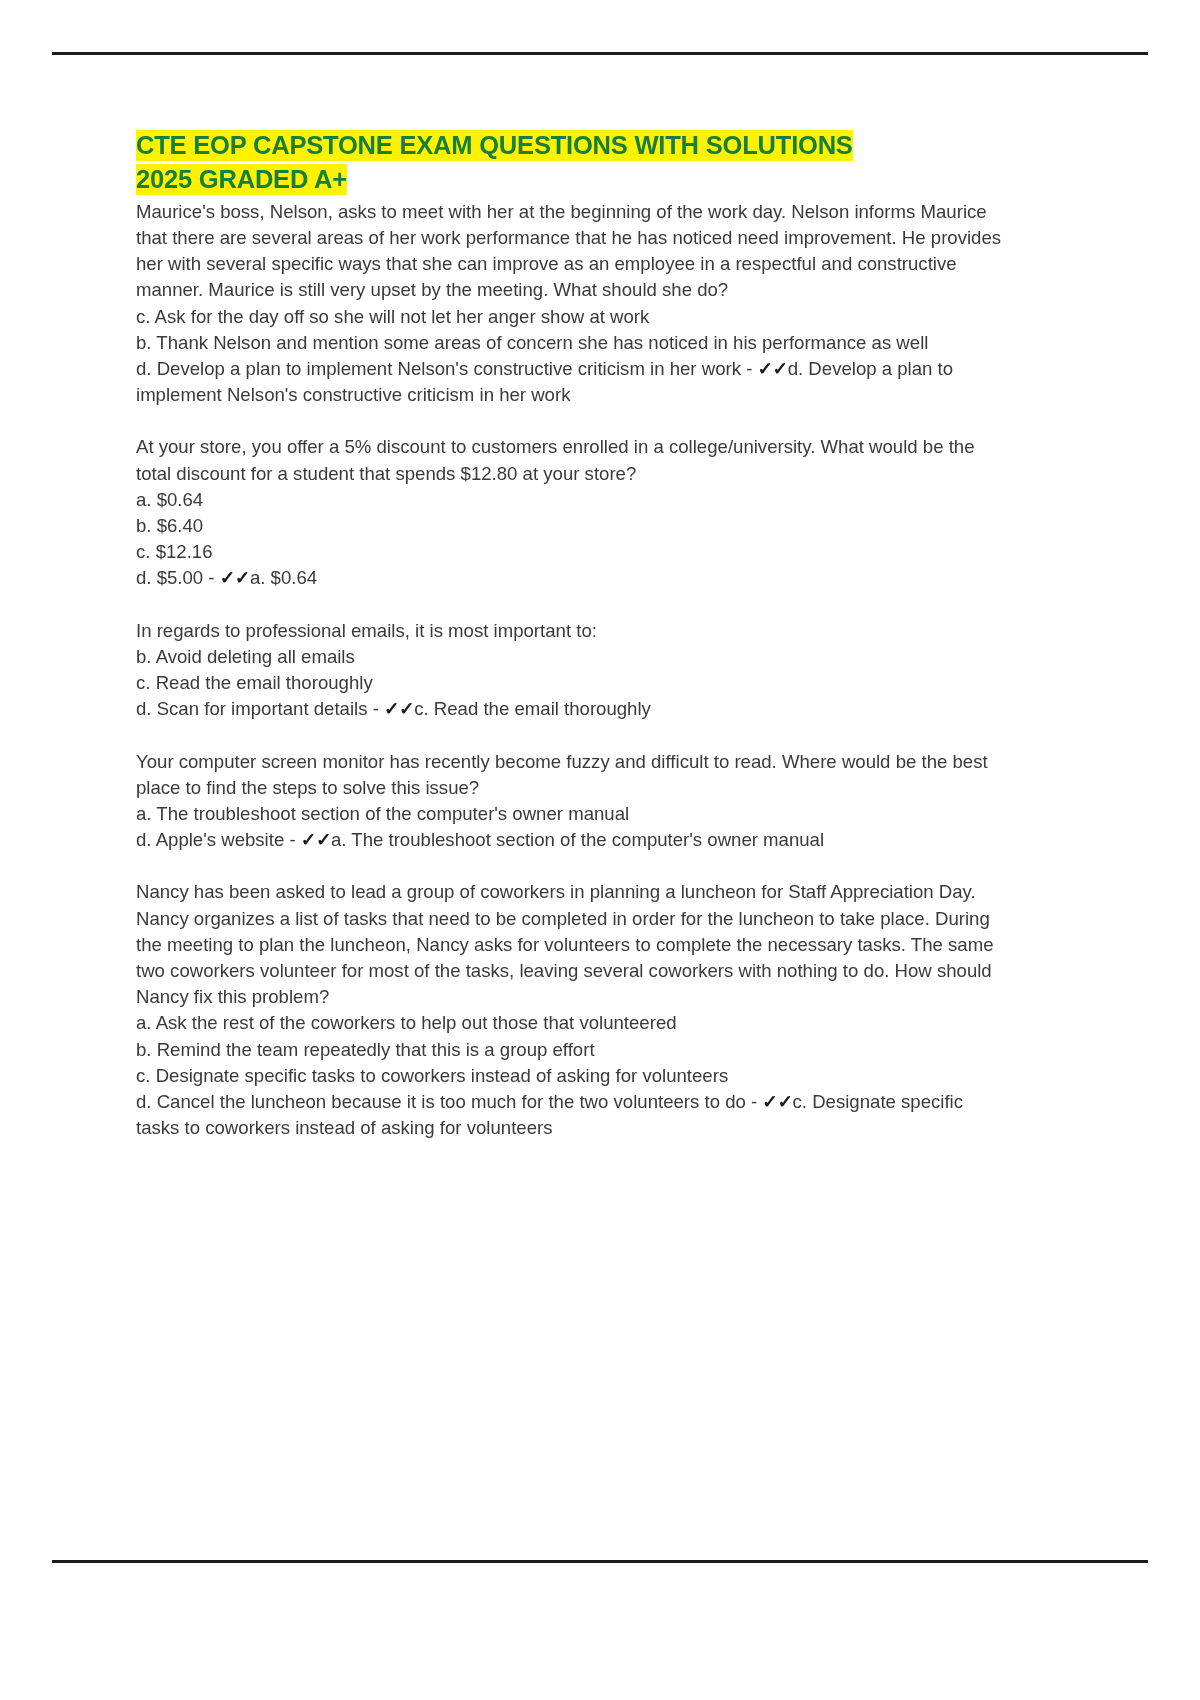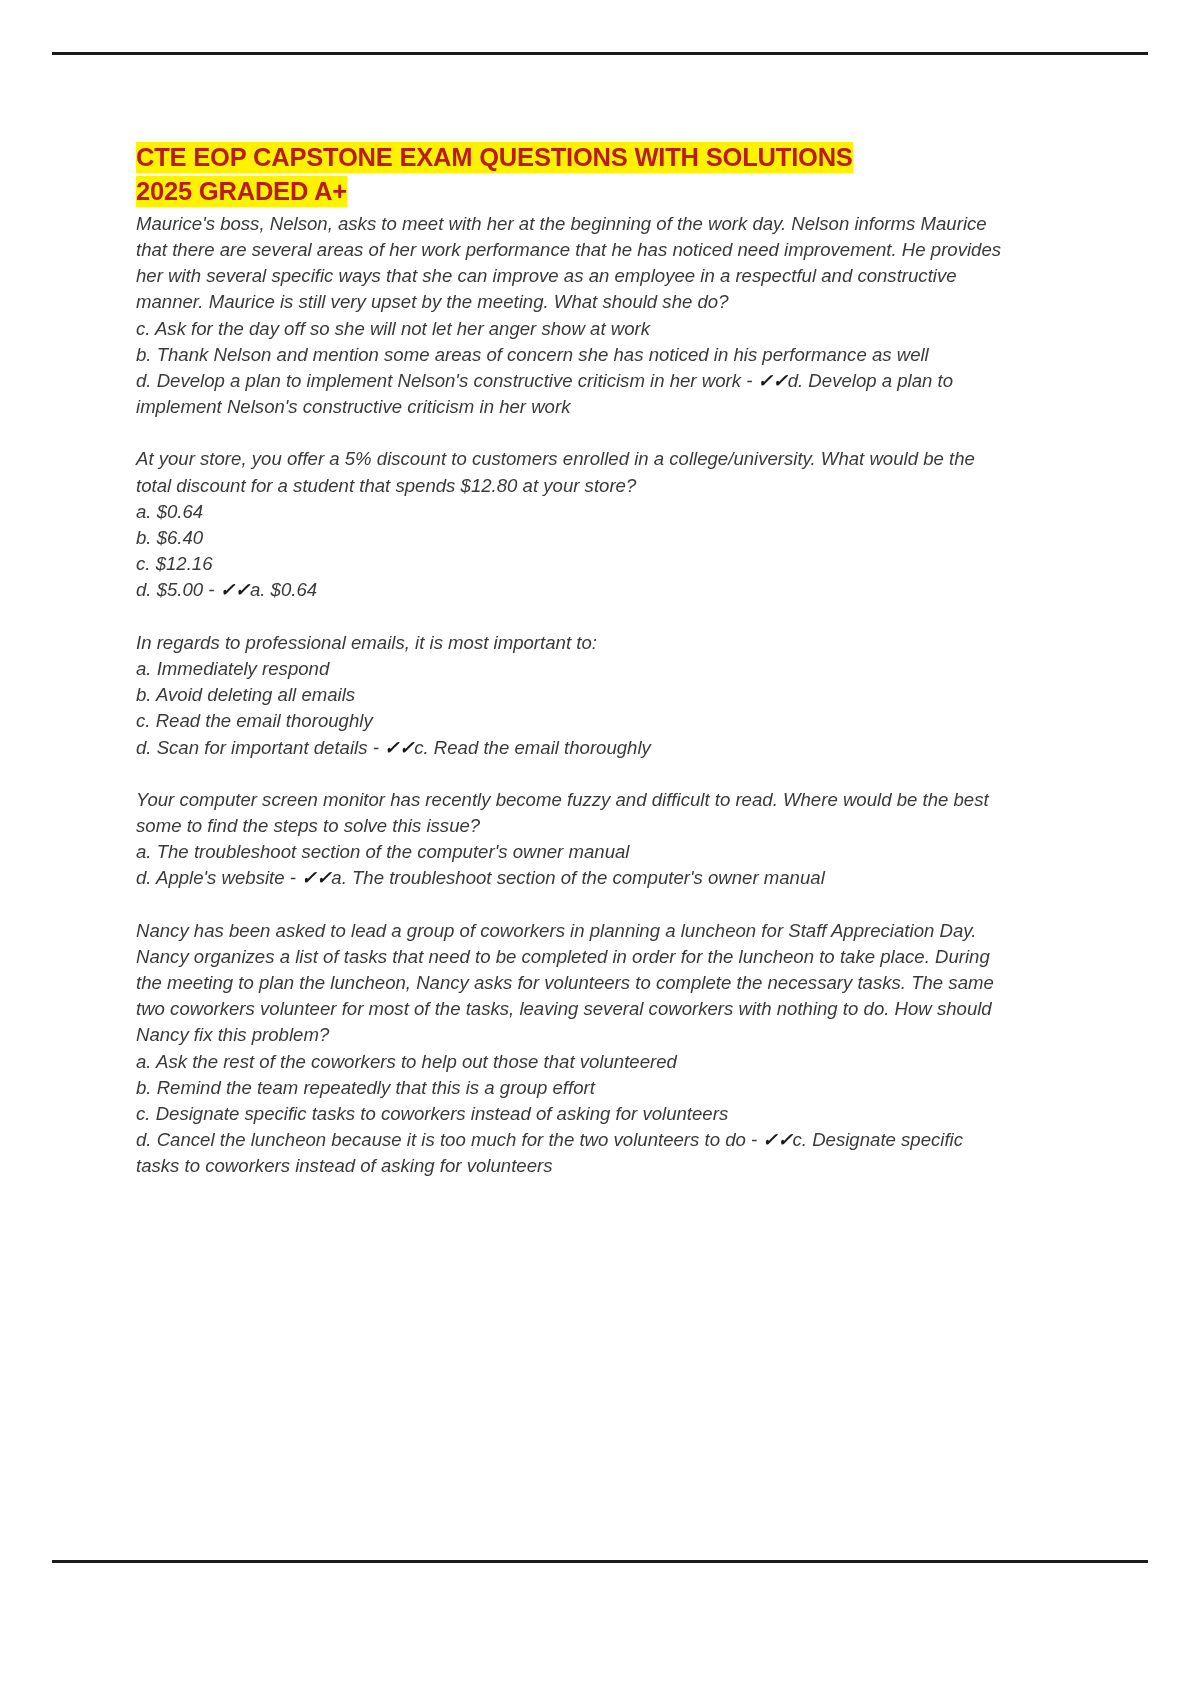--- a/index.html
+++ b/index.html
@@ -40,41 +40,40 @@
     left: 136px;
     top: 128px;
     width: 870px;
   }
 
   .doc-title {
     font-size: 25.5px;
     font-weight: bold;
     line-height: 1.35;
     letter-spacing: -0.2px;
-    margin: 12px 0 2px 0;
-    color: #b91c1c;
+    margin: 0 0 2px 0;
+    color: #15803d;
   }
   .doc-title .hl {
     background: #fff200;
     box-decoration-break: clone;
     -webkit-box-decoration-break: clone;
     padding: 1px 0 2px 0;
   }
 
   .body-text {
     font-size: 18.6px;
     line-height: 1.41;
     color: #3a3a3a;
     margin: 0;
     text-align: left;
   }
 
   .qblock {
     margin: 0 0 26px 0;
-    font-style: italic;
   }
   .qblock:last-child { margin-bottom: 16px; }
 
   .stem {
     margin: 0 0 0 0;
   }
   .opt {
     margin: 0;
   }
   .ans {
@@ -104,27 +103,26 @@
         </div>
         <div class="qblock">
           <p class="body-text stem">At your store, you offer a 5% discount to customers enrolled in a college/university. What would be the total discount for a student that spends $12.80 at your store?</p>
           <p class="body-text opt">a. $0.64</p>
           <p class="body-text opt">b. $6.40</p>
           <p class="body-text opt">c. $12.16</p>
           <p class="body-text opt"><span>d. $5.00 - </span><span class="ans">✓✓</span><span>a. $0.64</span></p>
         </div>
         <div class="qblock">
           <p class="body-text stem">In regards to professional emails, it is most important to:</p>
-          <p class="body-text opt">a. Immediately respond</p>
           <p class="body-text opt">b. Avoid deleting all emails</p>
           <p class="body-text opt">c. Read the email thoroughly</p>
           <p class="body-text opt"><span>d. Scan for important details - </span><span class="ans">✓✓</span><span>c. Read the email thoroughly</span></p>
         </div>
         <div class="qblock">
-          <p class="body-text stem">Your computer screen monitor has recently become fuzzy and difficult to read. Where would be the best some to find the steps to solve this issue?</p>
+          <p class="body-text stem">Your computer screen monitor has recently become fuzzy and difficult to read. Where would be the best place to find the steps to solve this issue?</p>
           <p class="body-text opt">a. The troubleshoot section of the computer's owner manual</p>
           <p class="body-text opt"><span>d. Apple's website - </span><span class="ans">✓✓</span><span>a. The troubleshoot section of the computer's owner manual</span></p>
         </div>
         <div class="qblock">
           <p class="body-text stem">Nancy has been asked to lead a group of coworkers in planning a luncheon for Staff Appreciation Day. Nancy organizes a list of tasks that need to be completed in order for the luncheon to take place. During the meeting to plan the luncheon, Nancy asks for volunteers to complete the necessary tasks. The same two coworkers volunteer for most of the tasks, leaving several coworkers with nothing to do. How should Nancy fix this problem?</p>
           <p class="body-text opt">a. Ask the rest of the coworkers to help out those that volunteered</p>
           <p class="body-text opt">b. Remind the team repeatedly that this is a group effort</p>
           <p class="body-text opt">c. Designate specific tasks to coworkers instead of asking for volunteers</p>
           <p class="body-text opt"><span>d. Cancel the luncheon because it is too much for the two volunteers to do - </span><span class="ans">✓✓</span><span>c. Designate specific tasks to coworkers instead of asking for volunteers</span></p>
         </div>

